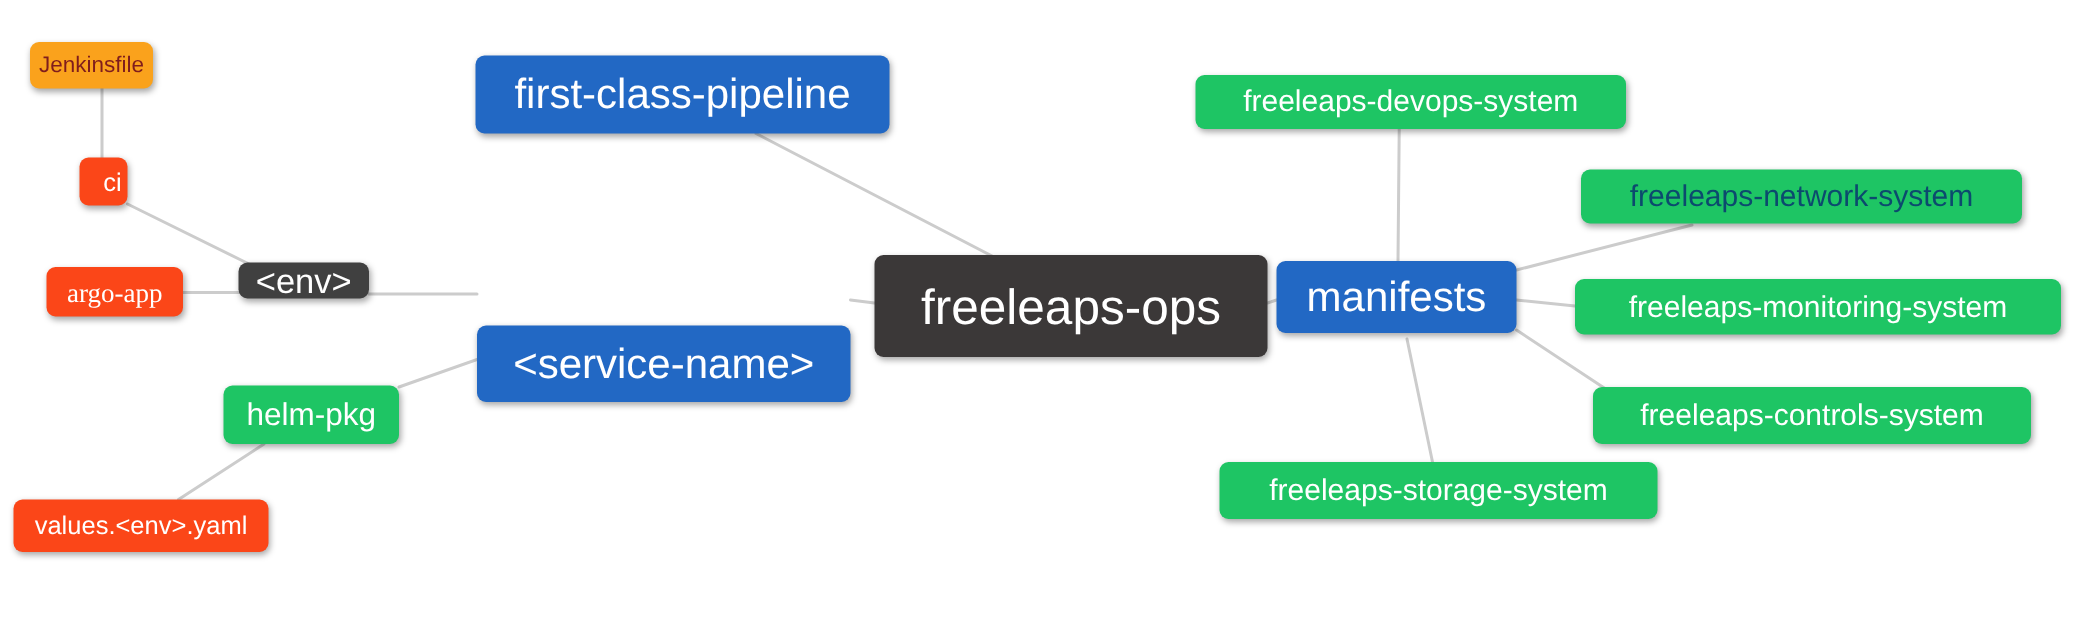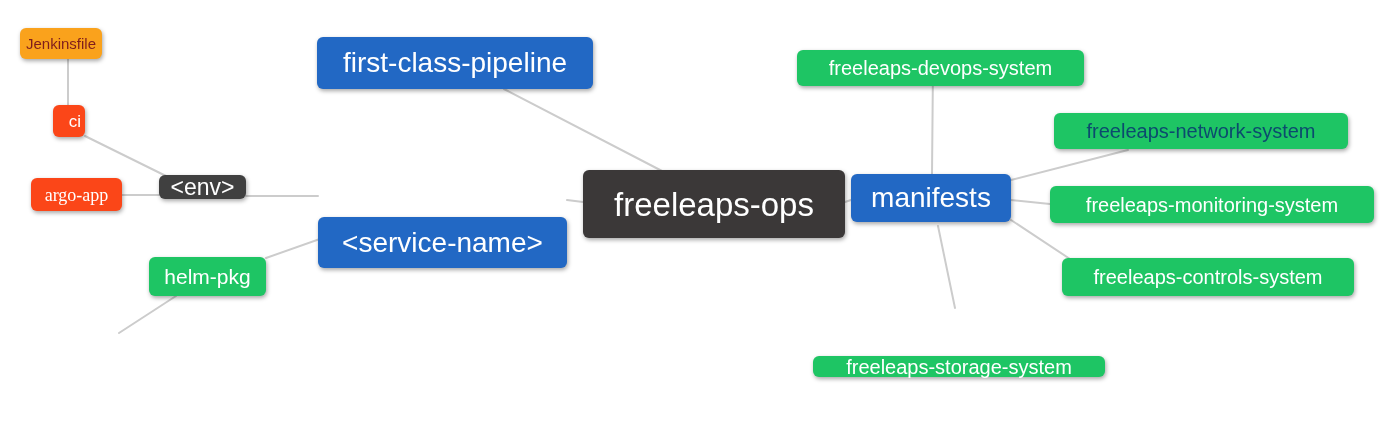--- a/index.html
+++ b/index.html
@@ -69,20 +69,23 @@
     </div>
     <div class="node" style="left: 31px; top: 178px; width: 91px; height: 33px; background: rgb(251, 70, 24); font-size: 18px; color: rgb(255, 255, 255); font-family: Liberation Serif, serif;">
       <span>argo-app</span>
     </div>
     <div class="node" style="left: 159px; top: 175px; width: 87px; height: 24px; background: #404040; font-size: 23px; color: rgb(255, 255, 255);">
       <span>&lt;env&gt;</span>
     </div>
     <div class="node" style="left: 149px; top: 257px; width: 117px; height: 39px; background: rgb(30, 197, 100); font-size: 21px; color: rgb(255, 255, 255); text-align: right;">
       <span>helm-pkg</span>
     </div>
+    <div class="node" style="left: 9px; top: 333px; width: 170px; height: 35px; background: rgb(251, 70, 24); font-size: 17px; color: rgb(255, 255, 255);">
+      <span>values.&lt;env&gt;.yaml</span>
+    </div>
     <div class="node" style="left: 317px; top: 37px; width: 276px; height: 52px; background: rgb(34, 104, 196); font-size: 28px; color: rgb(255, 255, 255); align-items: center;">
       <span>first-class-pipeline</span>
     </div>
     <div class="node" style="left: 318px; top: 171px; width: 249px; height: 51px; background: rgb(34, 104, 196); font-size: 28px; color: rgb(255, 255, 255); margin-top: 46px;">
       <span>&lt;service-name&gt;</span>
     </div>
     <div class="node" style="left: 583px; top: 170px; width: 262px; height: 68px; background: rgb(59, 56, 56); font-size: 33px; color: rgb(255, 255, 255);">
       <span>freeleaps-ops</span>
     </div>
     <div class="node" style="left: 851px; top: 174px; width: 160px; height: 48px; background: rgb(34, 104, 196); font-size: 28px; color: rgb(255, 255, 255);">
@@ -93,16 +96,16 @@
     </div>
     <div class="node" style="left: 1054px; top: 113px; width: 294px; height: 36px; background: rgb(30, 197, 100); font-size: 20px; color: #0c4a6e;">
       <span>freeleaps-network-system</span>
     </div>
     <div class="node" style="left: 1050px; top: 186px; width: 324px; height: 37px; background: rgb(30, 197, 100); font-size: 20px; color: rgb(255, 255, 255);">
       <span>freeleaps-monitoring-system</span>
     </div>
     <div class="node" style="left: 1062px; top: 258px; width: 292px; height: 38px; background: rgb(30, 197, 100); font-size: 20px; color: rgb(255, 255, 255); align-items: center;">
       <span>freeleaps-controls-system</span>
     </div>
-    <div class="node" style="left: 813px; top: 308px; width: 292px; height: 21px; background: rgb(30, 197, 100); font-size: 20px; color: rgb(255, 255, 255); margin-top: 48px;">
+    <div class="node" style="left: 813px; top: 308px; width: 292px; height: 38px; background: rgb(30, 197, 100); font-size: 20px; color: rgb(255, 255, 255);">
       <span>freeleaps-storage-system</span>
     </div>
   </div>
 
 </body></html>

